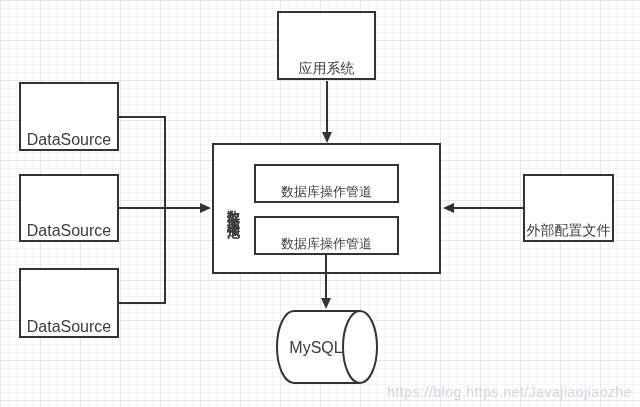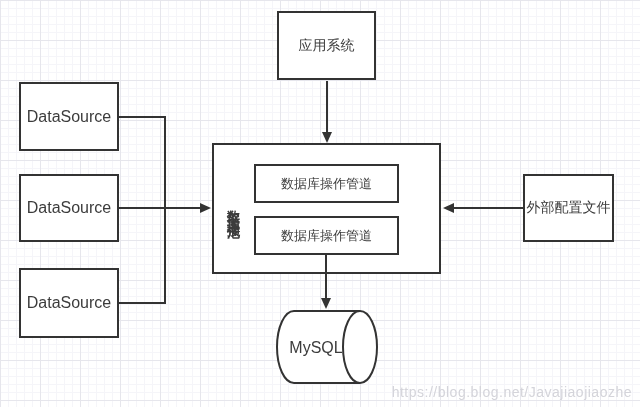--- a/index.html
+++ b/index.html
@@ -19,21 +19,21 @@
       linear-gradient(#f5f5f9 1px, transparent 1px),
       linear-gradient(90deg, #f5f5f9 1px, transparent 1px);
     background-size: 40px 40px, 40px 40px, 8px 8px, 8px 8px;
   }
   .node {
     position: absolute;
     box-sizing: border-box;
     background: #ffffff;
     border: 2px solid #333333;
     display: flex;
-    align-items: center;
+    align-items: flex-end;
     justify-content: center;
     color: #3c3c3c;
     z-index: 1;
   }
   .node-app        { left: 277px; top: 11px;  width: 99px;  height: 69px;  font-size: 14px; }
   .node-ds1        { left: 19px;  top: 82px;  width: 100px; height: 69px;  font-size: 16px; }
   .node-ds2        { left: 19px;  top: 174px; width: 100px; height: 68px;  font-size: 16px; }
   .node-ds3        { left: 19px;  top: 268px; width: 100px; height: 70px;  font-size: 16px; }
   .node-pool       { left: 212px; top: 143px; width: 229px; height: 131px; justify-content: flex-start; }
   .node-config     { left: 523px; top: 174px; width: 91px; height: 68px;  font-size: 14px; }
@@ -117,14 +117,14 @@
     <line x1="326" y1="255" x2="326" y2="299" stroke="#333333" stroke-width="2"></line>
     <polygon points="326,309 321,298 331,298" fill="#333333"></polygon>
 
     <g>
       <path d="M 360 311 L 294 311 A 17 36 0 0 0 294 383 L 360 383" fill="#ffffff" stroke="#333333" stroke-width="2"></path>
       <ellipse cx="360" cy="347" rx="17" ry="36" fill="#ffffff" stroke="#333333" stroke-width="2"></ellipse>
       <text x="316" y="353" text-anchor="middle" font-size="16" fill="#3c3c3c" font-family="Liberation Sans, sans-serif">MySQL</text>
     </g>
   </svg>
 
-  <div class="watermark">https://blog.blog.net/Javajiaojiaozhe</div>
+  <div class="watermark">https://blog.https.net/Javajiaojiaozhe</div>
 </div>
 
 </body></html>

